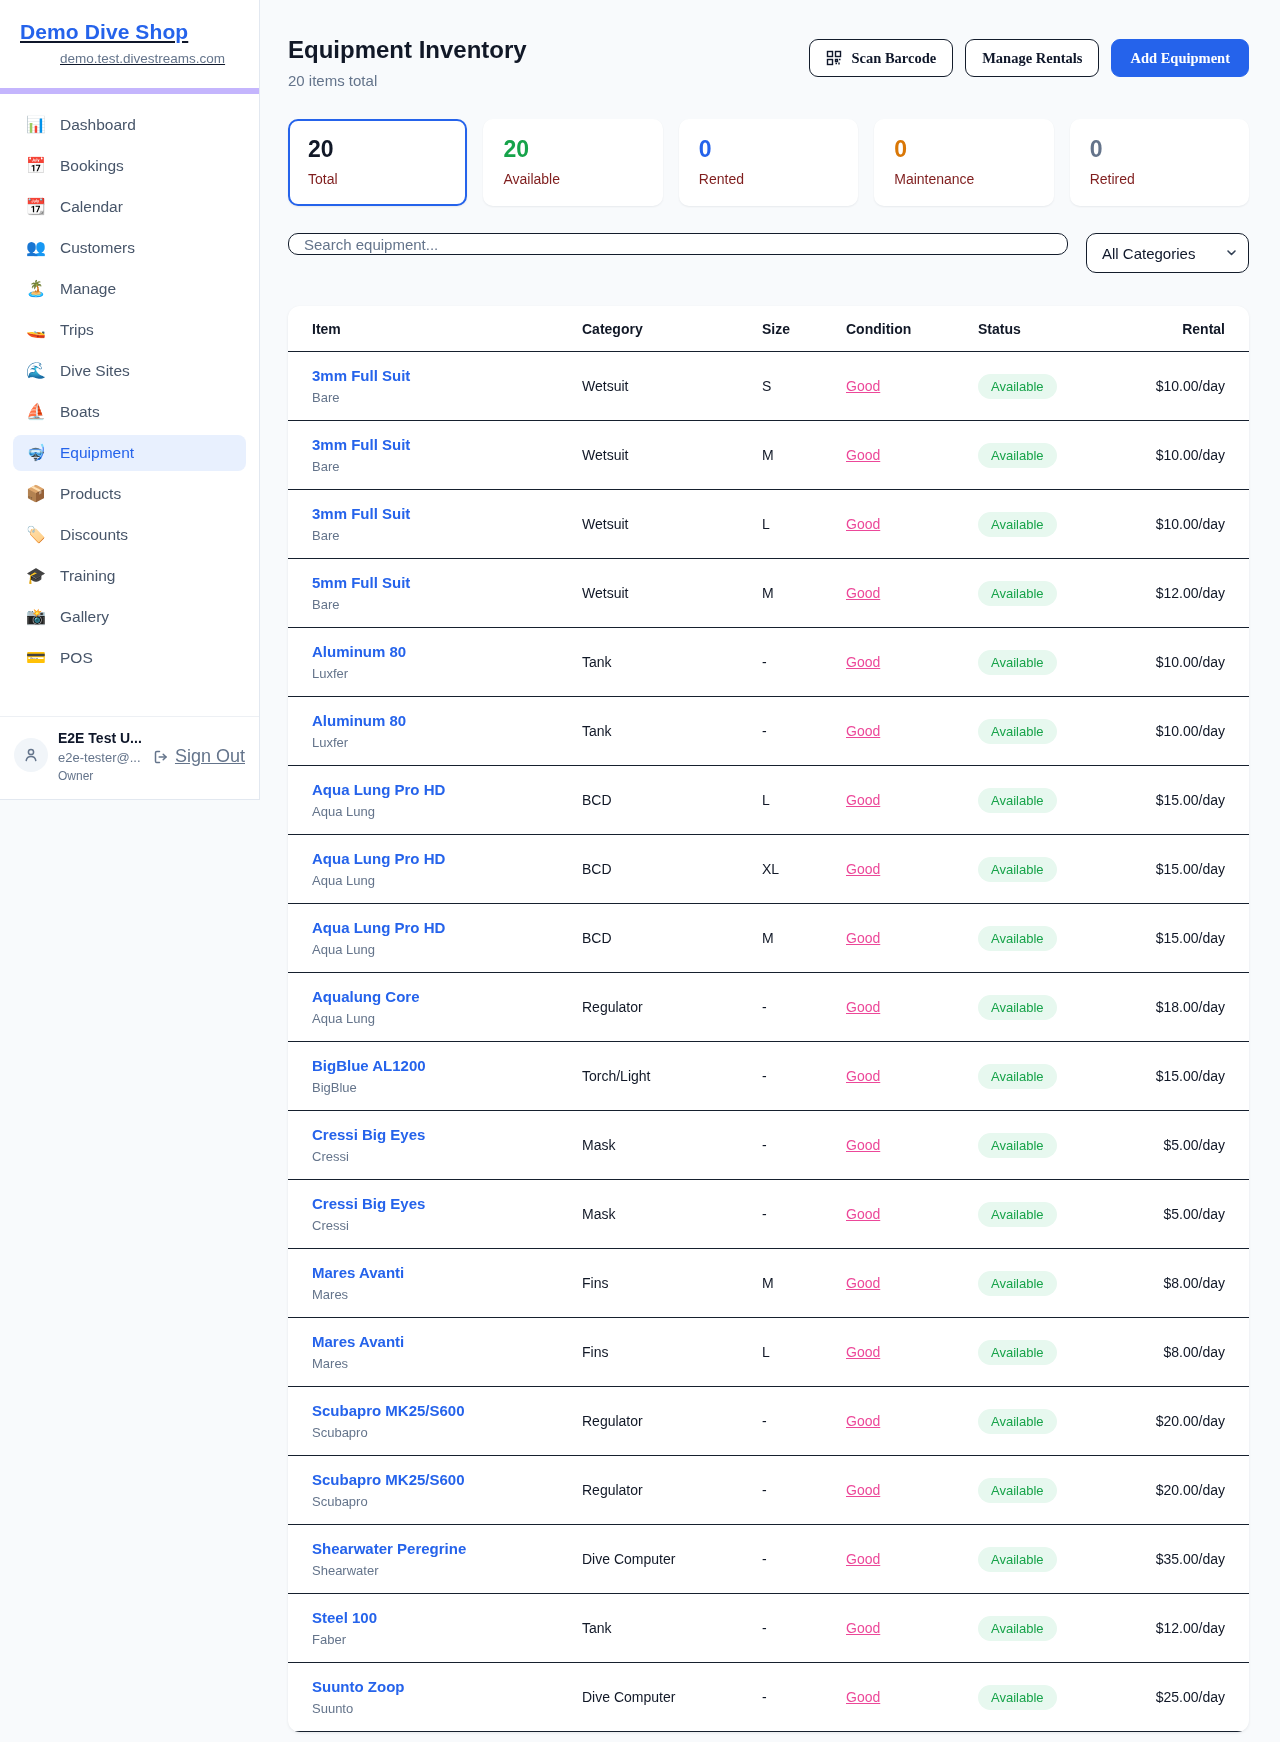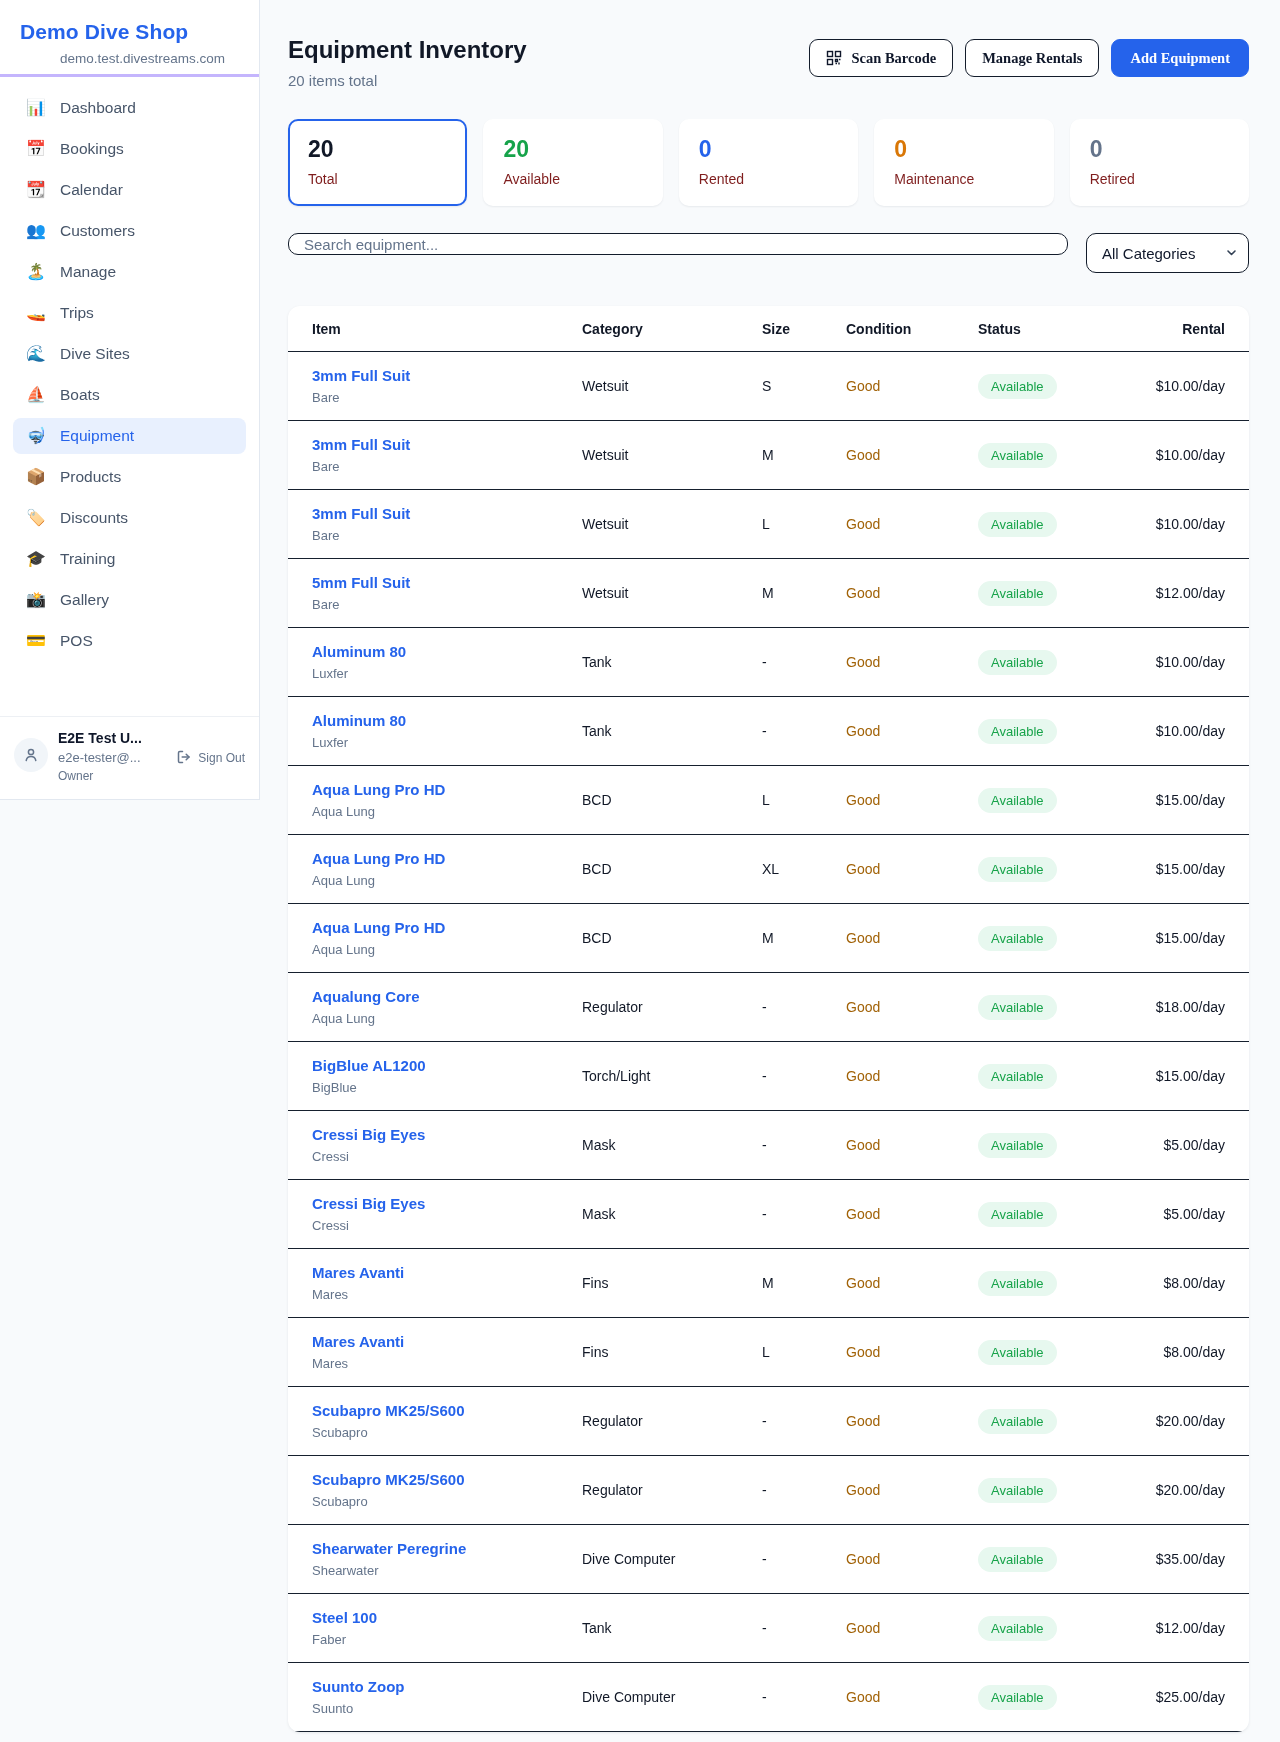--- a/index.html
+++ b/index.html
@@ -12,21 +12,21 @@
     overflow:hidden;
   }
   
   .sidebar {
     width:260px; min-width:260px; height:800px;
     background:#fff;
     border-right:1px solid #e2e8f0;
     border-bottom:1px solid #e2e8f0;
     display:flex; flex-direction:column;
   }
-  .brand { padding:20px 20px 8px; border-bottom:3px solid #c4b5fd; }
+  .brand { padding:20px 20px 22px; border-bottom:6px solid #c4b5fd;text-decoration:underline; }
   .brand-name { color:#2563eb; font-size:21px; font-weight:bold; letter-spacing:.1px; cursor:pointer; }
   .brand-domain { color:#64748b; font-size:13.5px; margin-top:7px;margin-left:40px; }
   .nav { padding:13px 13px 6px; flex:1; }
   .nav-item {
     display:flex; align-items:center; gap:13px;
     padding:9px 12px; margin-bottom:5px;
     border-radius:8px; color:#475569; font-size:15.5px; cursor:pointer;
   }
   .nav-item.active { background:#e8f0fe; color:#2563eb; }
   .nav-icon { width:22px; font-size:16px; line-height:1; text-align:center; }
@@ -41,23 +41,23 @@
     display:flex; align-items:center; justify-content:center;
     margin-top:8px; flex:none;
   }
   .user-info { min-width:0; }
   .user-name { font-size:14px; font-weight:bold; color:#0f172a; white-space:nowrap; }
   .user-email { font-size:13px; color:#64748b; margin-top:4px; white-space:nowrap; }
   .user-role { font-size:12px; color:#64748b; margin-top:4px; }
   .signout {
     margin-left:auto; align-self:center;
     background:none; border:none; cursor:pointer;
-    color:#64748b; font-size:12px;
-    display:flex; align-items:flex-end; gap:6px;
-    font-family:inherit; white-space:nowrap;
+    color:#64748b; font-size:18px;
+    display:flex; align-items:center; gap:6px;
+    font-family:inherit; white-space:nowrap;text-decoration:underline;
   }
   
   .main { flex:1; padding:36px 31px 0 28px; min-width:0; }
   .page-header { display:flex; justify-content:space-between; align-items:flex-start; }
   .page-title { font-size:24px; font-weight:bold; color:#111827; }
   .page-subtitle { font-size:15px; color:#64748b; margin-top:8px; }
   .header-actions { display:flex; gap:12px; margin-top:3px; }
   .btn {
     height:38px; border-radius:9px; border:1px solid #131c2b;
     background:#fff; color:#0f172a;
@@ -109,21 +109,21 @@
     padding:0 24px;
   }
   .thead { height:46px; border-bottom:1px solid #16202e; }
   .th { font-size:14px; font-weight:bold; color:#111827; }
   .th.right, .cell.right { text-align:right; }
   .tbody-row { min-height:69px; border-bottom:1px solid #16202e; padding-top:12px; padding-bottom:12px; }
   .tbody-row:last-of-type { border-bottom:1px solid #16202e; }
   .item-name { color:#2563eb; font-size:15px; font-weight:600; text-decoration:none; cursor:pointer; display:inline-block; }
   .item-brand { color:#64748b; font-size:13px; margin-top:5px; }
   .cell { font-size:14px; color:#111827; }
-  .cell.cond { color:#a16207; cursor:pointer; }
+  .cell.cond { color:#ec4899; cursor:pointer;text-decoration:underline; }
   .badge {
     display:inline-block;
     background:#e7f8ef; color:#17a34a;
     font-size:13px; padding:5px 13px; border-radius:999px;
   }
 </style>
 </head>
 <body>
 
 <aside class="sidebar">

